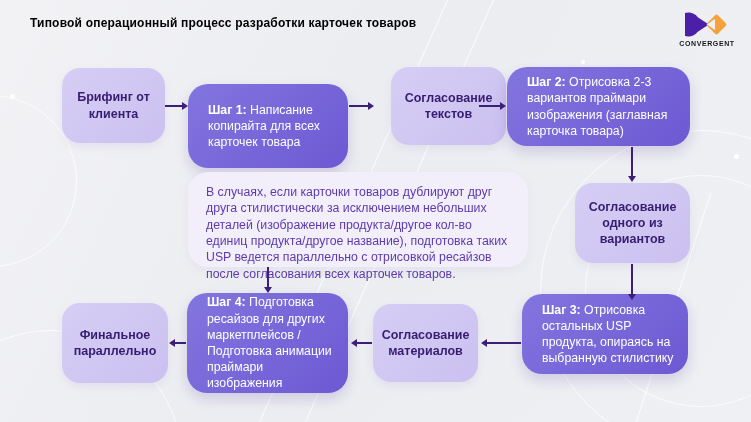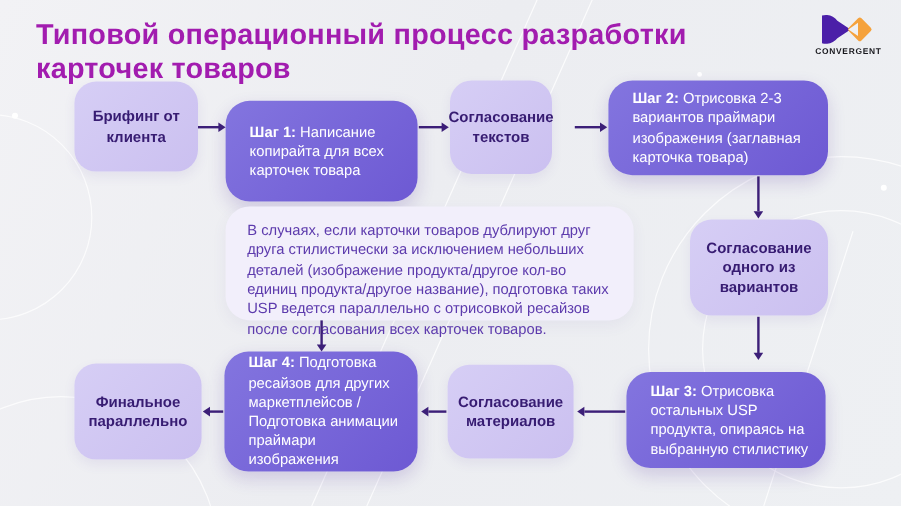--- a/index.html
+++ b/index.html
@@ -20,21 +20,21 @@
   .s2{left:395px;top:-40px;}
   .s3{left:630px;top:180px;transform:rotate(18deg);}
   .dot{position:absolute;width:5px;height:5px;border-radius:50%;background:#fff;pointer-events:none;}
   .d1{left:10px;top:94px;}
   .d2{left:581px;top:60px;width:4px;height:4px;}
   .d3{left:734px;top:154px;}
 
   
   .title{
     position:absolute;left:30px;top:16px;width:640px;
-    font-size:24px;font-weight:600;letter-spacing:.2px;color:#a21caf;
+    font-size:12px;font-weight:600;letter-spacing:.2px;color:#000000;
   }
 
   
   .logo{position:absolute;left:676px;top:12px;width:62px;text-align:center;}
   .logo-icon{display:block;margin:0 auto;}
   .logo-name{display:block;margin-top:3px;font-size:7px;font-weight:700;letter-spacing:.6px;color:#17171c;}
 
   
   .box{position:absolute;box-sizing:border-box;display:flex;align-items:center;}
   .light{
@@ -52,25 +52,25 @@
   .note{
     background:#f2effb;border-radius:20px;color:#5d3bad;
     font-size:12.3px;line-height:1.33;padding:12px 18px;align-items:flex-start;
     box-shadow:0 4px 12px rgba(90,60,160,.06);
     justify-content:flex-end;
   }
 
   
   .b-briefing{left:62px;top:68px;width:103px;height:75px;}
   .b-step1{left:188px;top:64px;width:160px;height:84px;margin-top:20px;}
-  .b-apptexts{left:375px;top:67px;width:85px;height:78px;}
+  .b-apptexts{left:391px;top:67px;width:115px;height:78px;}
   .b-step2{left:507px;top:67px;width:183px;height:79px;}
   .b-appvariant{left:575px;top:183px;width:115px;height:80px;justify-content:flex-end;}
   .b-note{left:188px;top:172px;width:340px;height:95px;}
-  .b-step3{left:522px;top:310px;width:166px;height:80px;}
+  .b-step3{left:522px;top:294px;width:166px;height:80px;}
   .b-appmaterials{left:373px;top:304px;width:105px;height:78px;}
   .b-step4{left:187px;top:293px;width:161px;height:100px;}
   .b-final{left:62px;top:303px;width:106px;height:80px;}
 
   
   .ln{position:absolute;background:#3c1f78;}
   .ln.h{height:1.5px;}
   .ln.v{width:1.5px;}
   .ah{position:absolute;width:0;height:0;}
   .ah.right{border-left:6px solid #3c1f78;border-top:4px solid transparent;border-bottom:4px solid transparent;}

